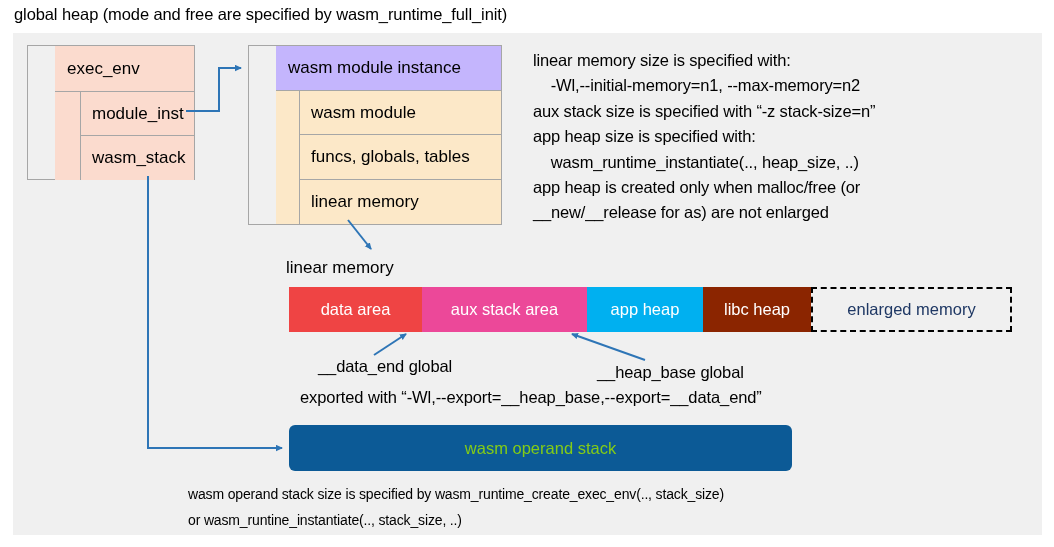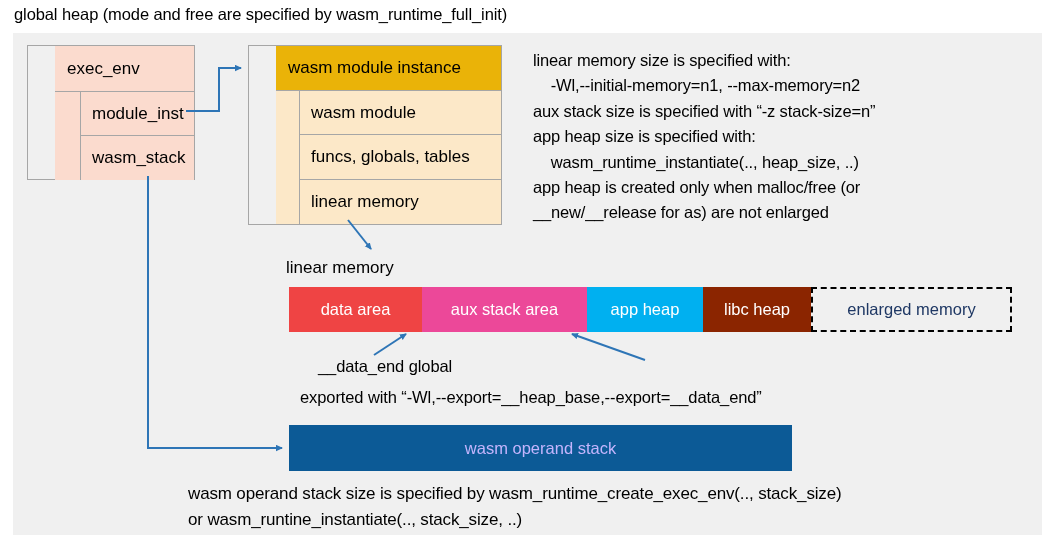--- a/index.html
+++ b/index.html
@@ -87,21 +87,21 @@
   
   #exec-env { left: 27px; top: 45px; width: 168px; height: 135px; }
   #exec-env .hdr   { background: #fbdbce; height: 46px; }
   #exec-env .body  { height: 88px; background: #fbdbce; }
   #exec-env .gutter{ width: 26px; background: #fbdbce; }
   #exec-env .rows  { background: #fbdbce; }
   #exec-env .row   { height: 44px; background: #fbdbce; }
 
   
   #wasm-mod-inst { left: 248px; top: 45px; width: 254px; height: 180px; }
-  #wasm-mod-inst .hdr   { background: #eab308; height: 45px; }
+  #wasm-mod-inst .hdr   { background: #c4b5fd; height: 45px; }
   #wasm-mod-inst .body  { height: 133px; background: #fce8c8; }
   #wasm-mod-inst .gutter{ width: 24px; background: #fce8c8; }
   #wasm-mod-inst .rows  { background: #fce8c8; }
   #wasm-mod-inst .row   { height: 44.3px; background: #fce8c8; }
 
   
   .notes {
     position: absolute;
     left: 533px;
     top: 48px;
@@ -147,44 +147,45 @@
   }
 
   
   .opstack {
     position: absolute;
     left: 289px;
     top: 425px;
     width: 503px;
     height: 46px;
     background: #0c5a96;
-    color: #c4b5fd;
+    color: #84cc16;
     display: flex;
     align-items: center;
     justify-content: center;
     font-size: 16.5px;
     white-space: nowrap;
+    border-radius: 6px;
   }
 
   
   .ann {
     position: absolute;
     font-size: 16.5px;
     white-space: nowrap;
     color: #000;
     letter-spacing: -0.1px;
   }
   #ann-data-end   { left: 318px; top: 357px; }
   #ann-heap-base  { left: 597px; top: 363px; }
   #ann-exported   { left: 300px; top: 388px; }
   .bottom-note {
     position: absolute;
     left: 188px;
     top: 481px;
-    font-size: 17px;
+    font-size: 14px;
     line-height: 26px;
     white-space: pre;
     color: #000;
     letter-spacing: -0.15px;
   }
 
   
   #wires {
     position: absolute;
     left: 0; top: 0;
@@ -237,20 +238,21 @@
 
   <div class="membar" id="membar">
       <div class="seg" style="width: 133px; background: #ef4444;">data area</div>
       <div class="seg" style="width: 165px; background: #ec4899;">aux stack area</div>
       <div class="seg" style="width: 116px; background: rgb(0, 176, 240);">app heap</div>
       <div class="seg" style="width: 108px; background: rgb(139, 37, 0);">libc heap</div>
       <div class="seg dashed" style="width: 201px;">enlarged memory</div>
     </div>
 
   <div class="ann" id="ann-data-end">__data_end global</div>
+  <div class="ann" id="ann-heap-base">__heap_base global</div>
   <div class="ann" id="ann-exported">exported with “-Wl,--export=__heap_base,--export=__data_end”</div>
 
   <div class="opstack">wasm operand stack</div>
   <div class="bottom-note">wasm operand stack size is specified by wasm_runtime_create_exec_env(.., stack_size)
 or wasm_runtine_instantiate(.., stack_size, ..)</div>
 
   <svg id="wires" viewBox="0 0 1054 547">
     <defs>
       <marker id="ah" markerWidth="7" markerHeight="7" refX="6" refY="3.2" orient="auto" markerUnits="userSpaceOnUse">
         <path d="M0,0 L7,3.2 L0,6.4 z" fill="#2e75b6"></path>

